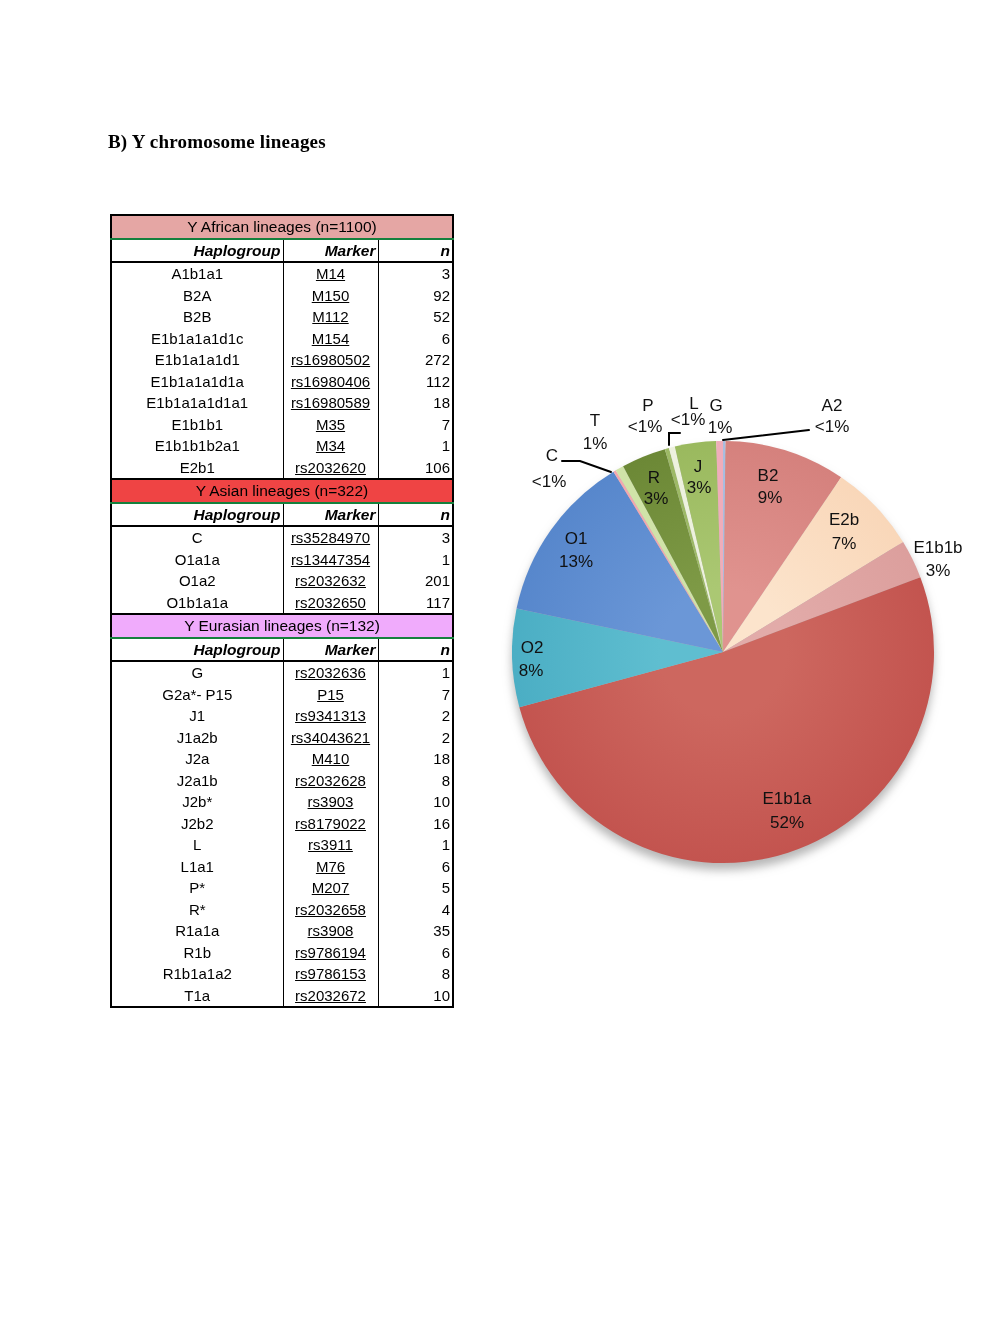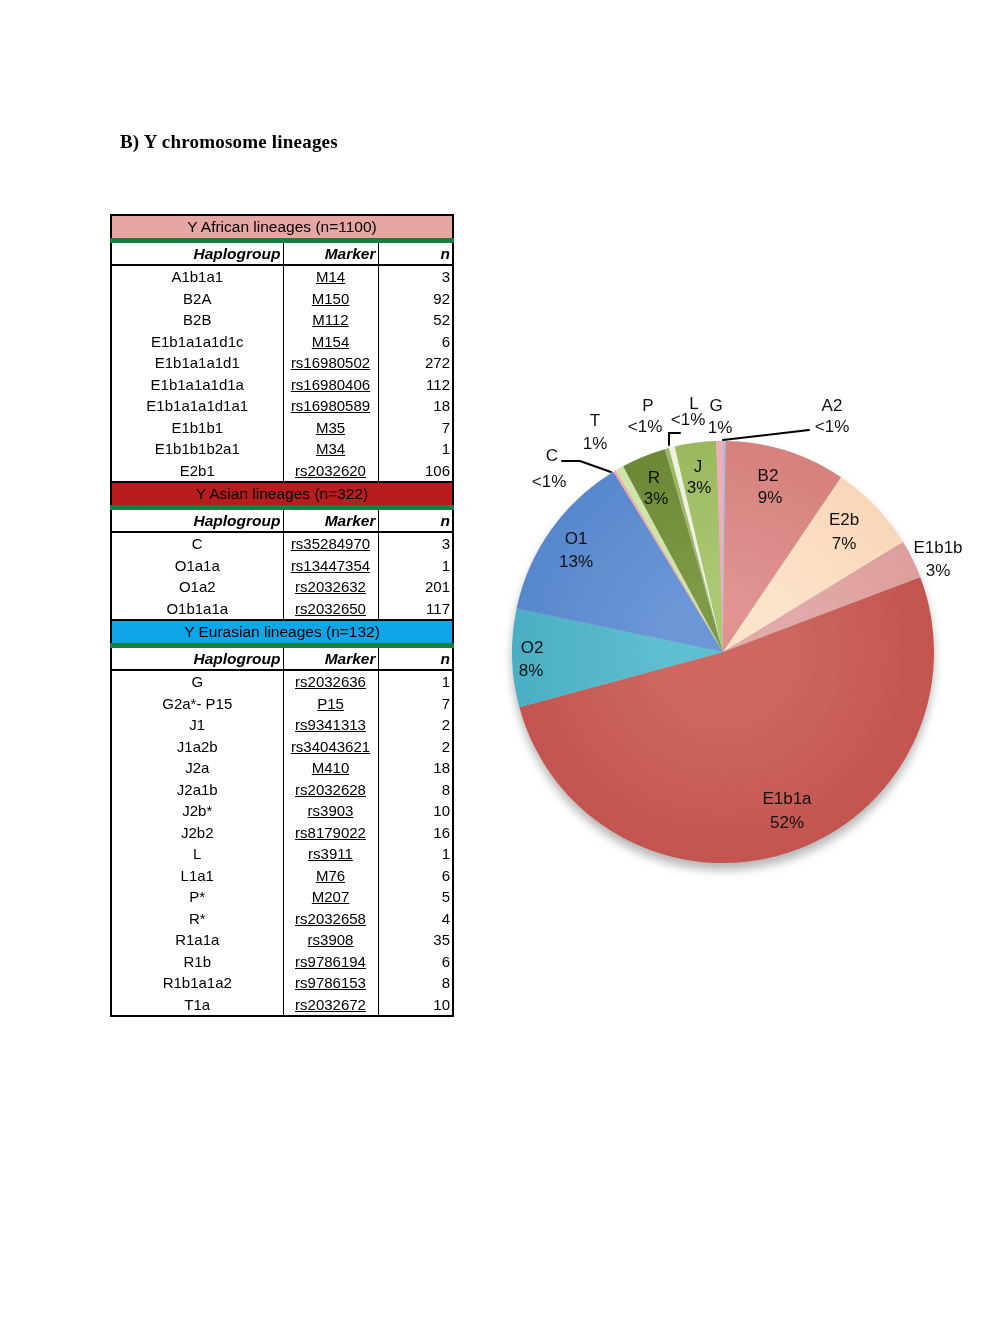--- a/index.html
+++ b/index.html
@@ -1,26 +1,26 @@
 <!DOCTYPE html>
 <html><head>
 <meta charset="utf-8">
 <style>
   html,body{margin:0;padding:0;background:#ffffff;}
   .page{position:relative;width:1000px;height:1332px;background:#ffffff;overflow:hidden;
         font-family:"Liberation Sans",sans-serif;color:#000;}
-  .fig-title{position:absolute;left:120px;top:131px;margin:0;
+  .fig-title{position:absolute;left:108px;top:131px;margin:0;
              font-family:"Liberation Serif",serif;font-size:19px;font-weight:bold;letter-spacing:.2px;}
   .tbl-wrap{position:absolute;left:110px;top:214px;width:342px;}
   table.lineages{border-collapse:collapse;width:342px;table-layout:fixed;
                  font-size:15px;line-height:1;}
   table.lineages td{border-left:1px solid #000;border-right:1px solid #000;
                     height:21.5px;padding:0 2px;white-space:nowrap;overflow:hidden;}
   table.lineages{border:2px solid #000;}
-  td.sec-hdr{text-align:center;border-top:2px solid #000;border-bottom:5px solid #15803d;
+  td.sec-hdr{text-align:center;border-top:2px solid #000;border-bottom:2px solid #15803d;
              font-size:15.5px;padding:1px 0;}
   td.col-hdr{font-weight:bold;font-style:italic;text-align:right;border-bottom:2px solid #000;
              font-size:15.5px;}
   td.hap{text-align:center;}
   td.mkr{text-align:center;text-decoration:underline;}
   td.num{text-align:right;padding-right:3px;}
   .pie-svg{position:absolute;left:440px;top:380px;}
   .pie-shadow{filter:drop-shadow(0px 7px 5px rgba(110,110,110,0.5));}
   text.pie-lbl{font-family:"Liberation Sans",sans-serif;font-size:17px;fill:#111;text-anchor:middle;}
   .leader{fill:none;stroke:#000;stroke-width:2;stroke-linecap:round;stroke-linejoin:miter;}
@@ -91,21 +91,21 @@
             <td class="hap">E1b1b1b2a1</td>
             <td class="mkr">M34</td>
             <td class="num">1</td>
           </tr>
           <tr>
             <td class="hap">E2b1</td>
             <td class="mkr">rs2032620</td>
             <td class="num">106</td>
           </tr>
           <tr>
-            <td colspan="3" class="sec-hdr" style="background: #b91c1c;">Y Asian lineages (n=322)</td>
+            <td colspan="3" class="sec-hdr" style="background: #ef4444;">Y Asian lineages (n=322)</td>
           </tr>
           <tr>
             <td class="col-hdr">Haplogroup</td>
             <td class="col-hdr">Marker</td>
             <td class="col-hdr">n</td>
           </tr>
           <tr>
             <td class="hap">C</td>
             <td class="mkr">rs35284970</td>
             <td class="num">3</td>
@@ -119,21 +119,21 @@
             <td class="hap">O1a2</td>
             <td class="mkr">rs2032632</td>
             <td class="num">201</td>
           </tr>
           <tr>
             <td class="hap">O1b1a1a</td>
             <td class="mkr">rs2032650</td>
             <td class="num">117</td>
           </tr>
           <tr>
-            <td colspan="3" class="sec-hdr" style="background: #0ea5e9;">Y Eurasian lineages (n=132)</td>
+            <td colspan="3" class="sec-hdr" style="background: #f0abfc;">Y Eurasian lineages (n=132)</td>
           </tr>
           <tr>
             <td class="col-hdr">Haplogroup</td>
             <td class="col-hdr">Marker</td>
             <td class="col-hdr">n</td>
           </tr>
           <tr>
             <td class="hap">G</td>
             <td class="mkr">rs2032636</td>
             <td class="num">1</td>

